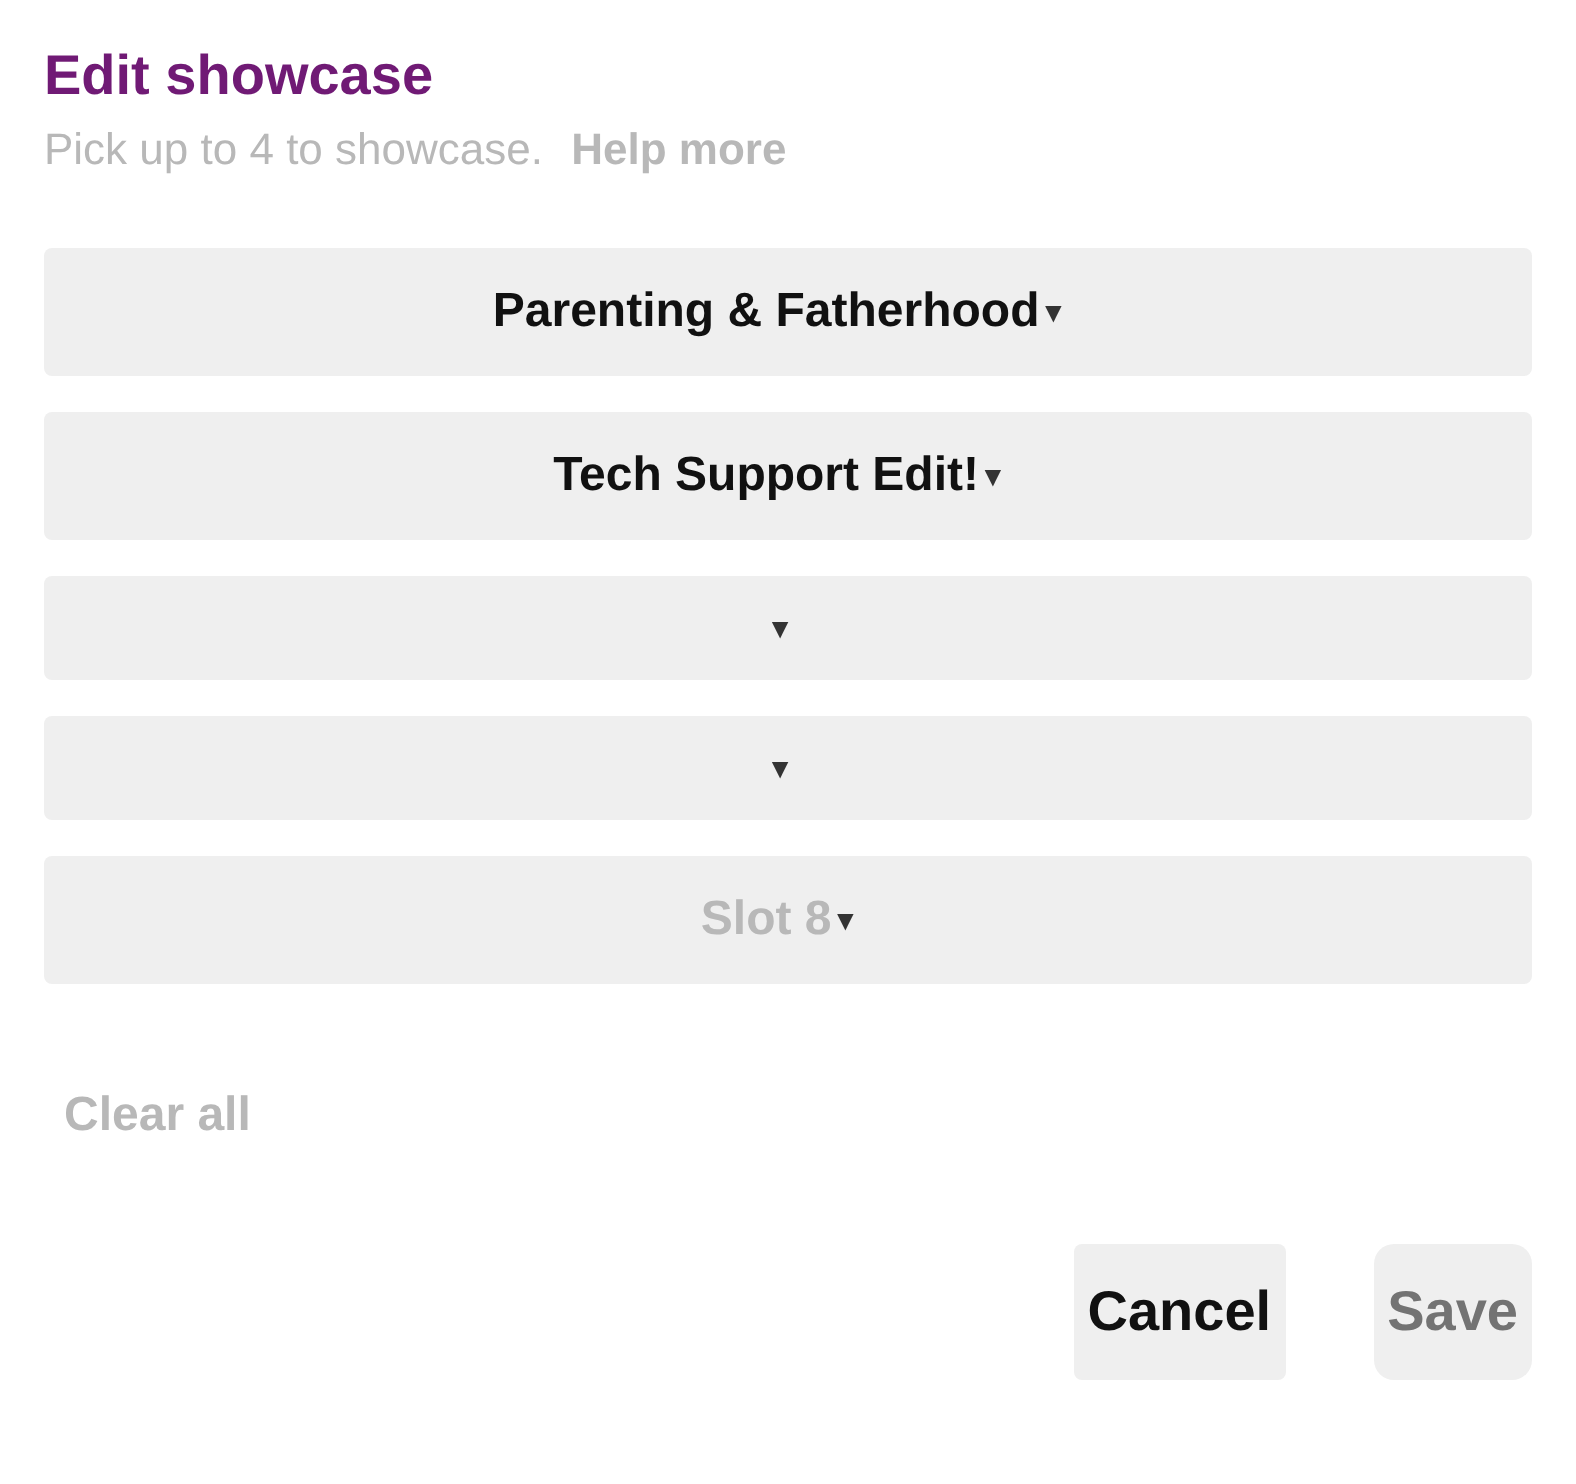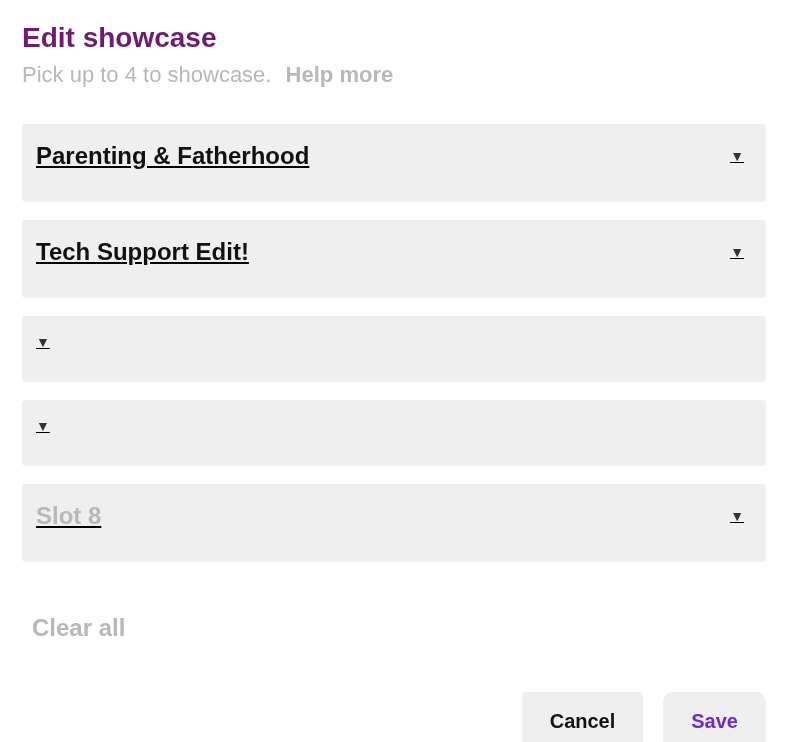--- a/index.html
+++ b/index.html
@@ -33,26 +33,25 @@
       cursor: pointer;
     }
     .slots {
       display: flex;
       flex-direction: column;
       gap: 18px;
     }
     .slot {
       background: #efefef;
       border-radius: 4px;
-      padding: 18px 22px 32px 14px;
+      padding: 18px 22px 18px 14px;
       display: flex;
       align-items: center;
-      justify-content: space-between;
+      justify-content: center;
       cursor: pointer;
-      text-decoration: underline;
     }
     .slot-label {
       font-size: 24px;
       font-weight: 700;
       color: #111111;
     }
     .slot.empty .slot-label {
       color: #b8b8b8;
     }
     .chevron {
@@ -71,30 +70,31 @@
     .footer {
       display: flex;
       justify-content: flex-end;
       gap: 20px;
       margin-top: 50px;
     }
     .btn {
       background: #efefef;
       border: none;
       border-radius: 4px;
-      padding: 18px 28px;
-      font-size: 20px;
+      padding: 18px 7px;
+      font-size: 28px;
       font-weight: 700;
       cursor: pointer;
+      margin-left: 24px;
     }
     .btn-cancel {
       color: #111111;
     }
     .btn-save {
-      color: #6d28d9;
+      color: #737373;
       border-radius: 10px;
     }
   </style>
 </head>
 <body>
 
 
 
 <div class="header">
   <h1 class="title">Edit showcase</h1>

